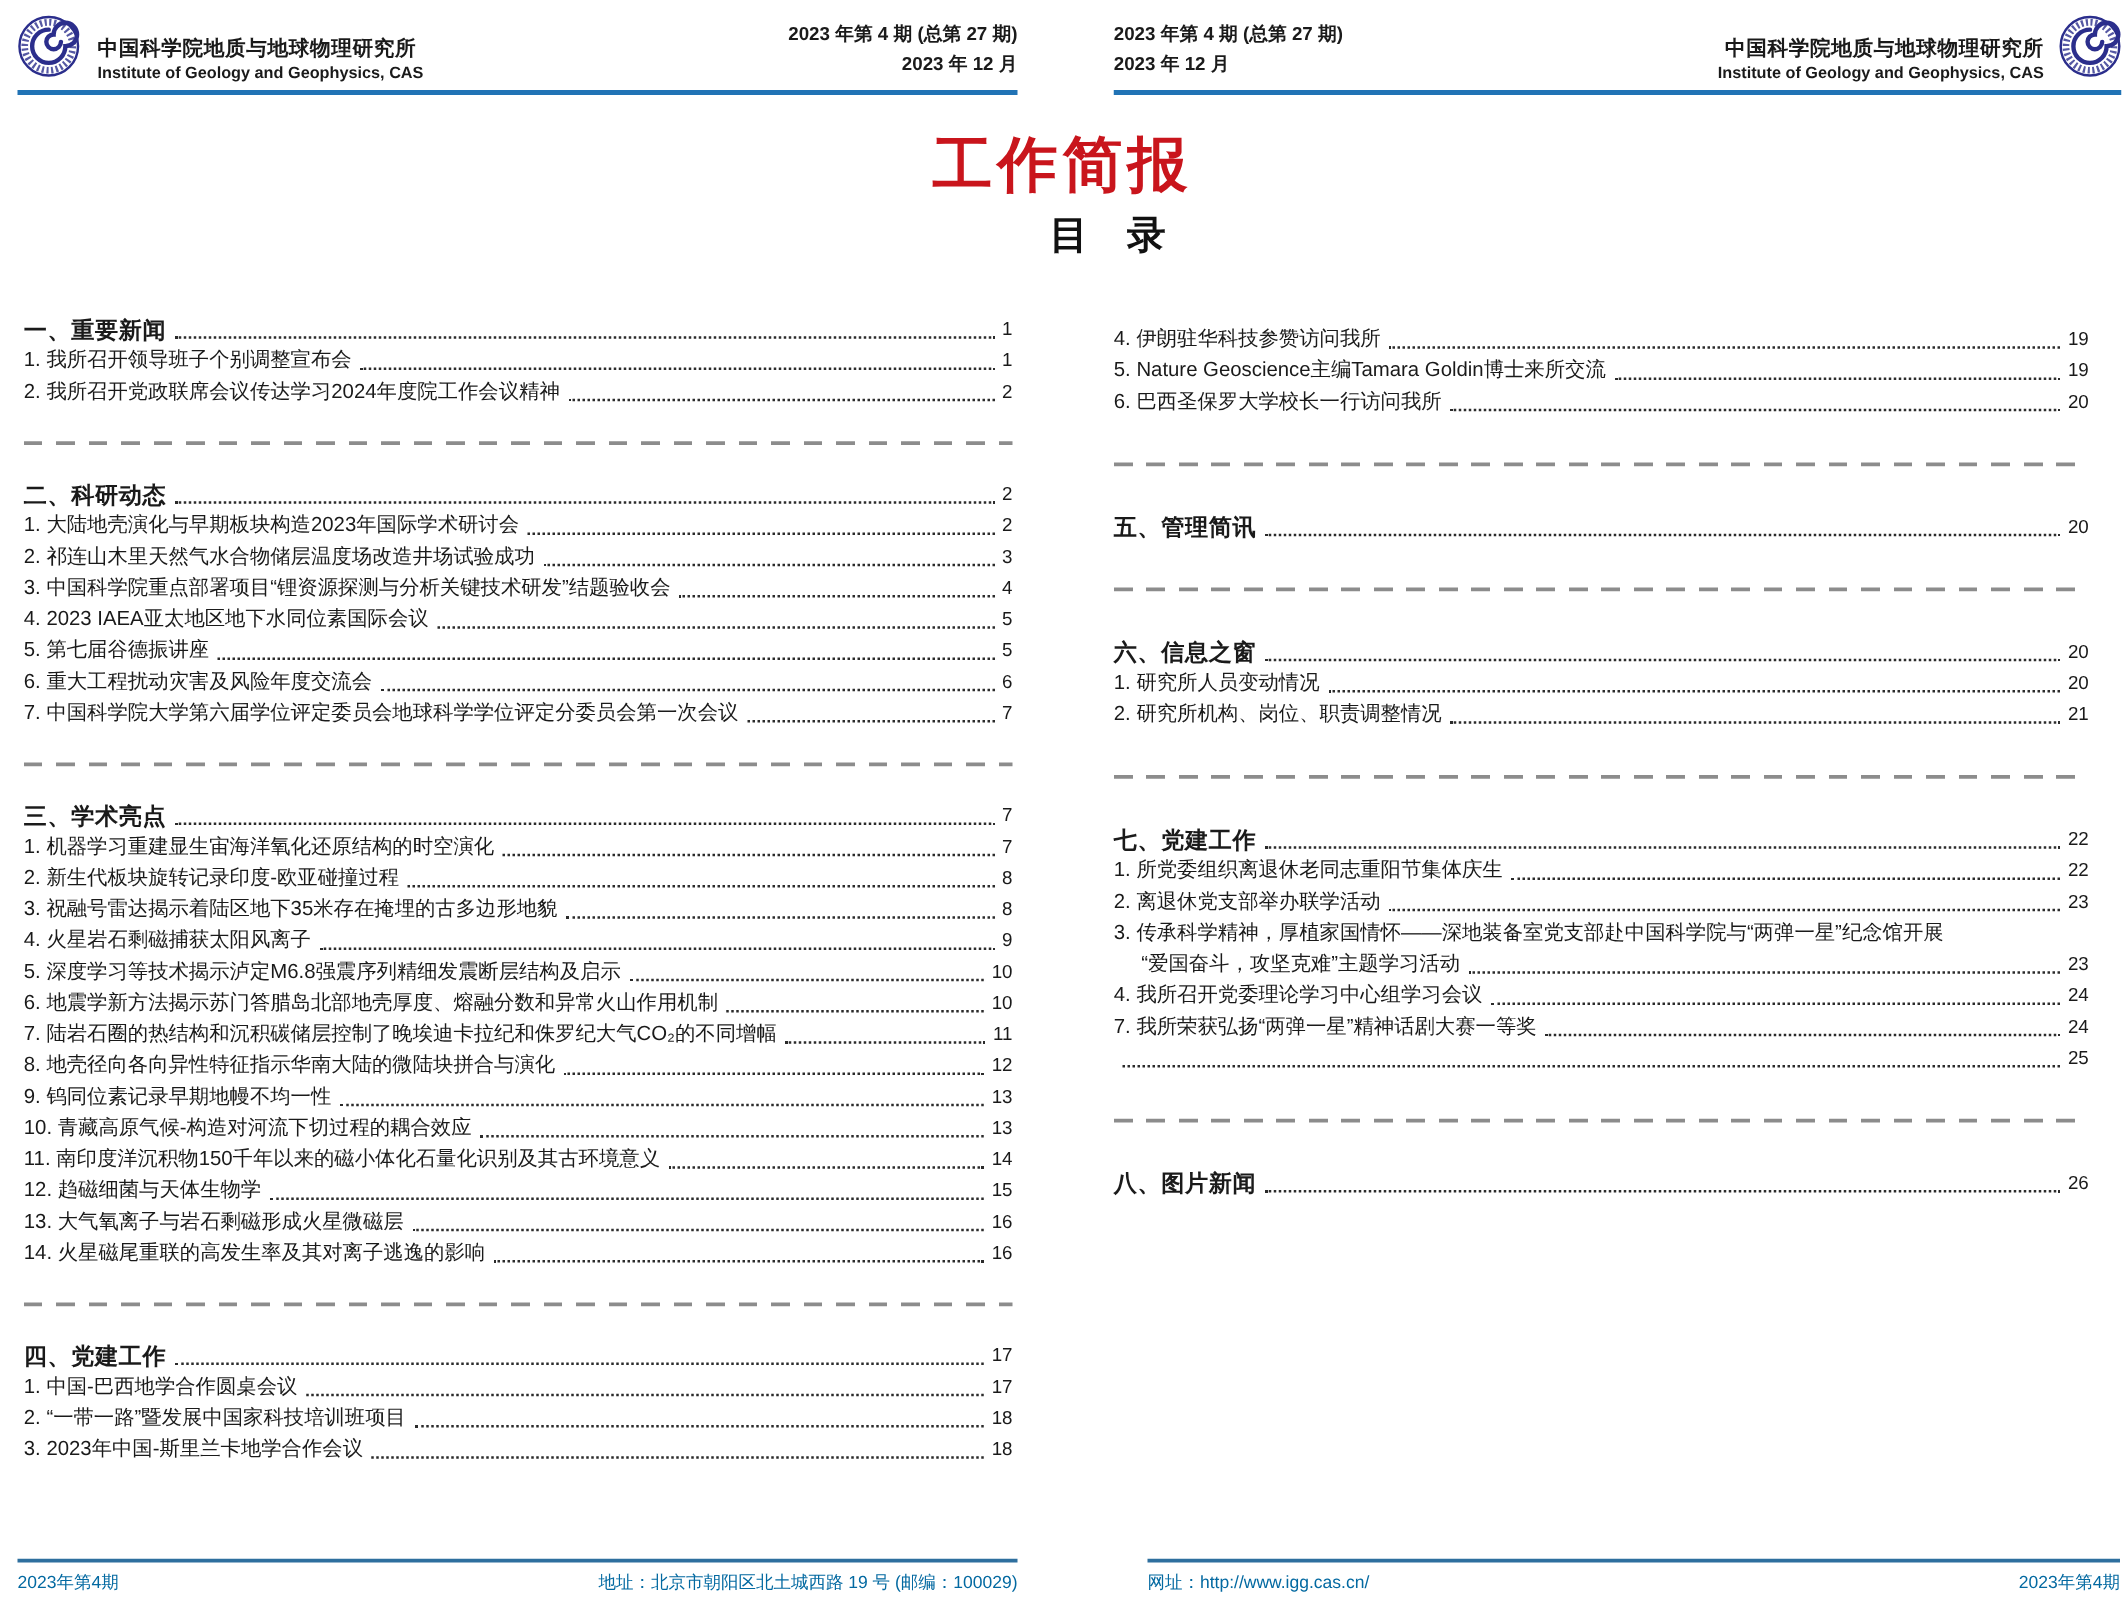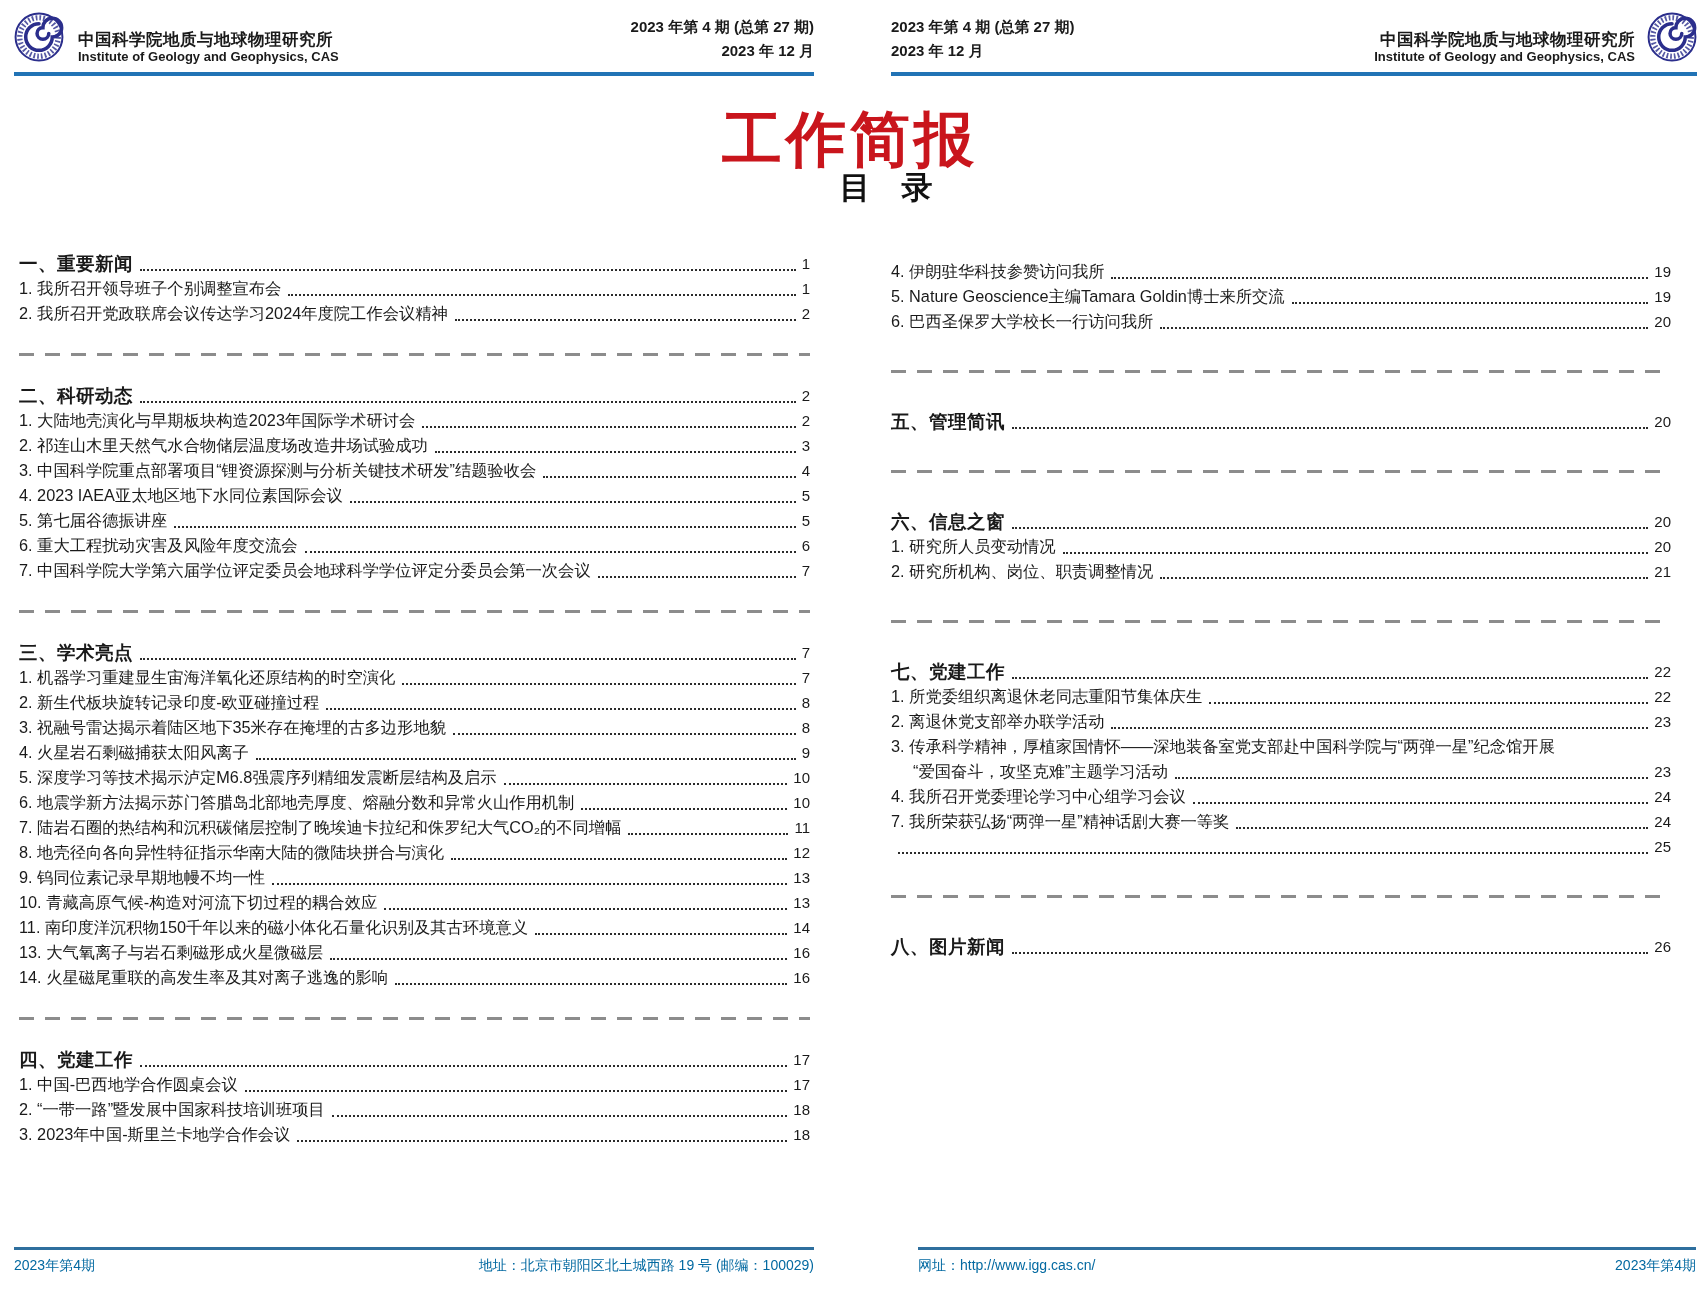--- a/index.html
+++ b/index.html
@@ -26,21 +26,21 @@
   .issue-block.left-align  { text-align:left; }
   .spacer { flex:1; }
   .header-rule { position:absolute; top:72px; height:4px; background:#2173b5; }
   .header-rule.left  { left:14px;  width:800px; }
   .header-rule.right { left:891px; width:806px; }
 
   
   .doc-title {
     position:absolute; top:100px; left:0; width:1700px; text-align:center;
     font-family:"Liberation Serif","DejaVu Serif",serif;
-    font-size:60px; font-weight:bold; color:#c9151c; letter-spacing:4px;
+    font-size:48px; font-weight:bold; color:#c9151c; letter-spacing:4px;
   }
   .toc-heading {
     position:absolute; top:167px; left:0; width:1700px; text-align:center;
     font-family:Liberation Serif, serif;
     font-size:31px; font-weight:bold; color:#111;margin-left:36px;
   }
 
   
   .toc-col { position:absolute; top:245px; }
   #toc-left  { left:19px;  width:791px; padding-top:6px; }
@@ -231,20 +231,25 @@
           <span class="toc-text">10. 青藏高原气候-构造对河流下切过程的耦合效应</span>
           <span class="leader"></span>
           <span class="toc-page">13</span>
         </div>
         <div class="toc-row">
           <span class="toc-text">11. 南印度洋沉积物150千年以来的磁小体化石量化识别及其古环境意义</span>
           <span class="leader"></span>
           <span class="toc-page">14</span>
         </div>
         <div class="toc-row">
+          <span class="toc-text">12. 趋磁细菌与天体生物学</span>
+          <span class="leader"></span>
+          <span class="toc-page">15</span>
+        </div>
+        <div class="toc-row">
           <span class="toc-text">13. 大气氧离子与岩石剩磁形成火星微磁层</span>
           <span class="leader"></span>
           <span class="toc-page">16</span>
         </div>
         <div class="toc-row">
           <span class="toc-text">14. 火星磁尾重联的高发生率及其对离子逃逸的影响</span>
           <span class="leader"></span>
           <span class="toc-page">16</span>
         </div>
       </div>

